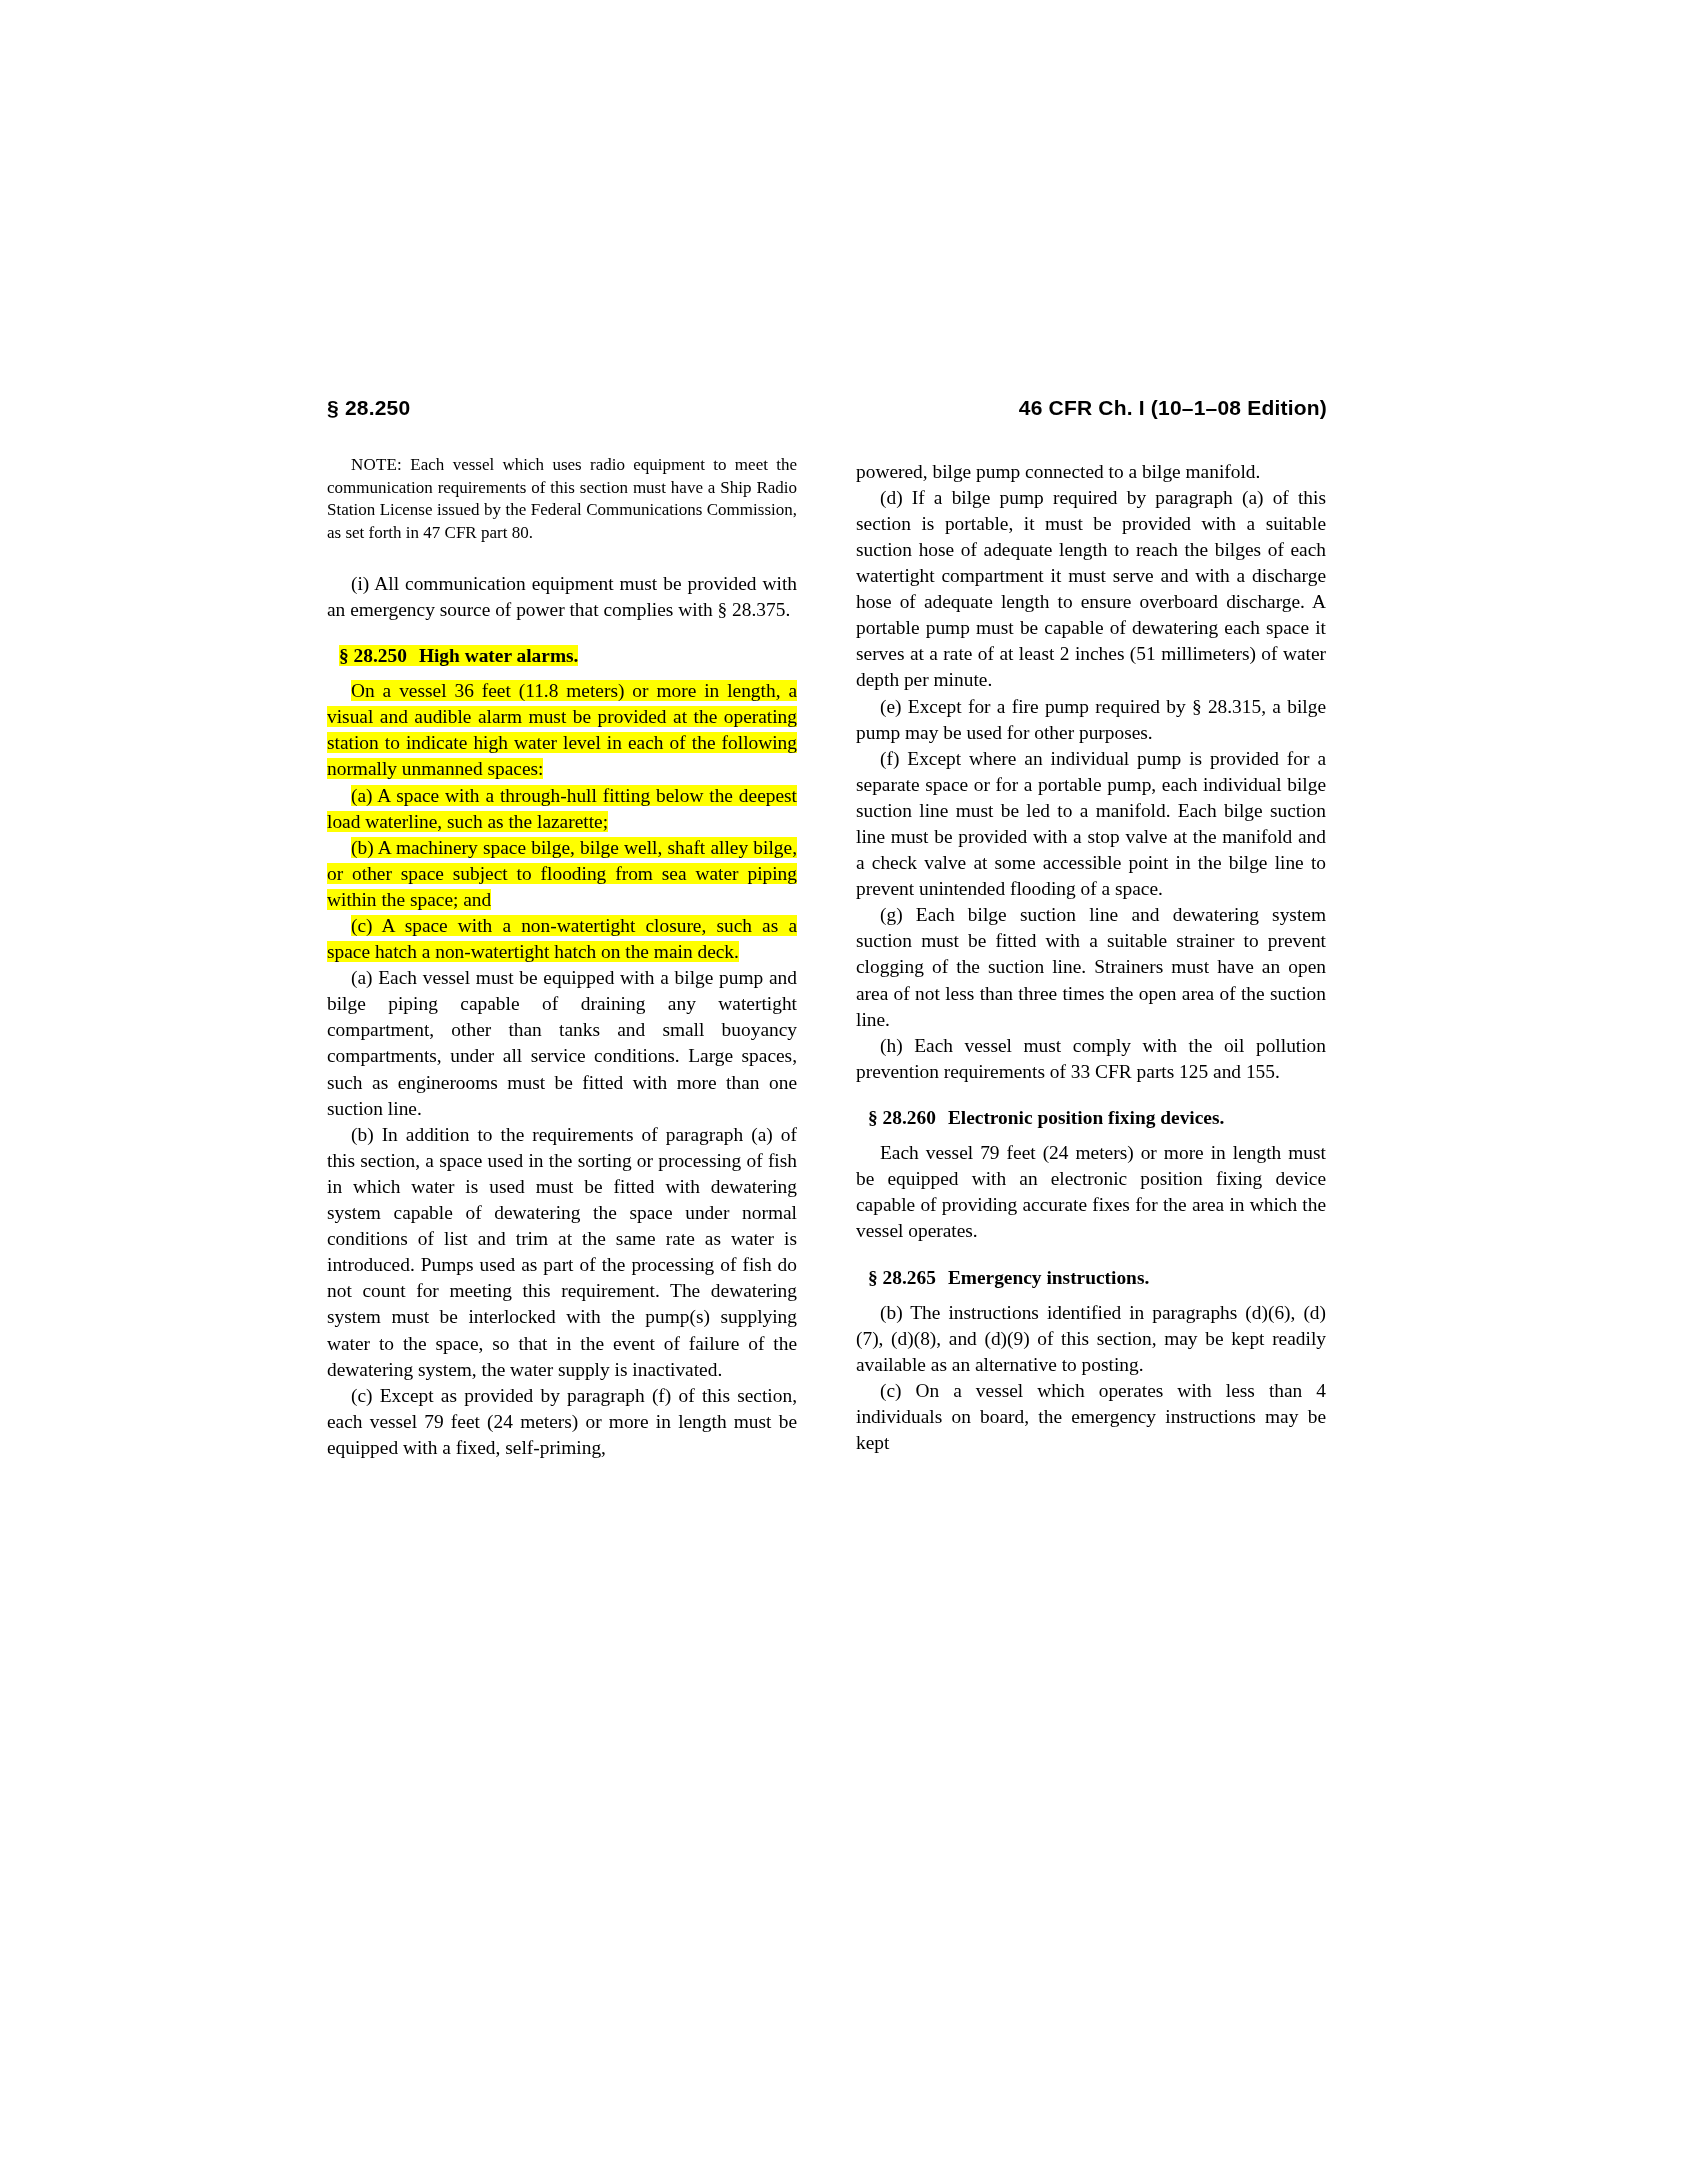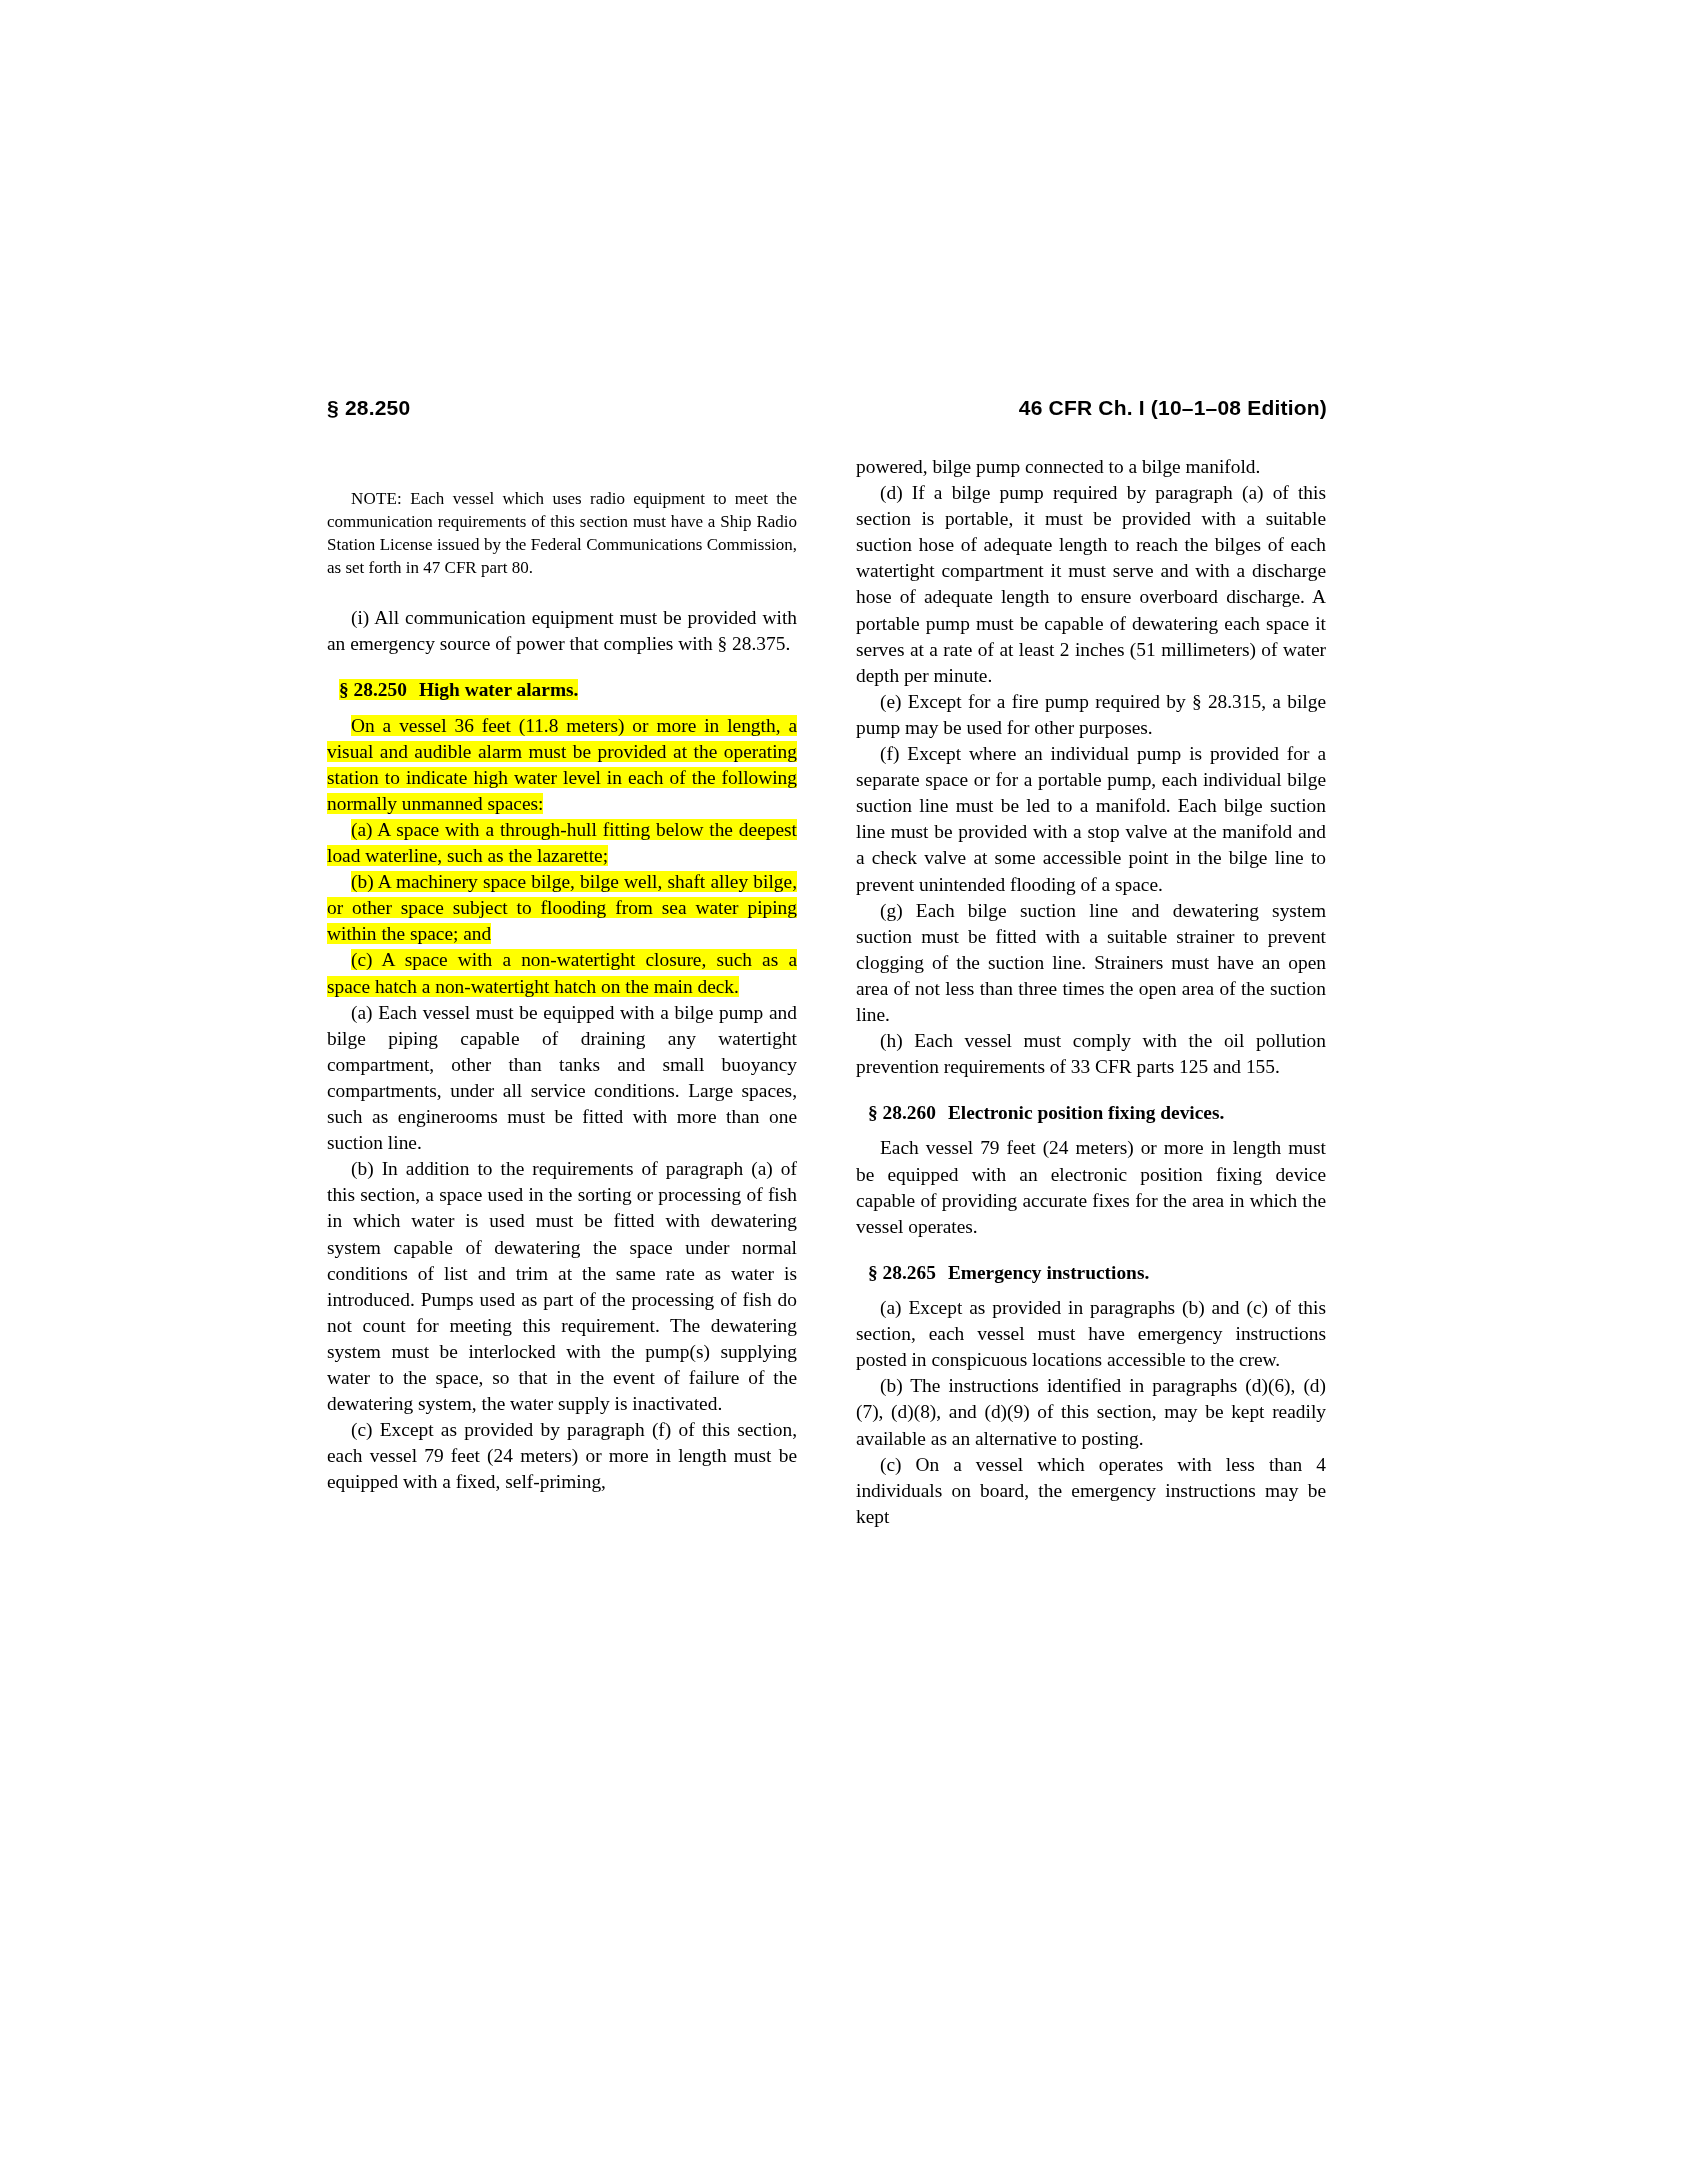--- a/index.html
+++ b/index.html
@@ -134,21 +134,20 @@
       <div class="col" id="col-right">
           <p class="noind"><span>powered, bilge pump connected to a bilge manifold.</span></p>
           <p class="ind"><span>(d) If a bilge pump required by paragraph (a) of this section is portable, it must be provided with a suitable suction hose of adequate length to reach the bilges of each watertight compartment it must serve and with a discharge hose of adequate length to ensure overboard discharge. A portable pump must be capable of dewatering each space it serves at a rate of at least 2 inches (51 millimeters) of water depth per minute.</span></p>
           <p class="ind"><span>(e) Except for a fire pump required by § 28.315, a bilge pump may be used for other purposes.</span></p>
           <p class="ind"><span>(f) Except where an individual pump is provided for a separate space or for a portable pump, each individual bilge suction line must be led to a manifold. Each bilge suction line must be provided with a stop valve at the manifold and a check valve at some accessible point in the bilge line to prevent unintended flooding of a space.</span></p>
           <p class="ind"><span>(g) Each bilge suction line and dewatering system suction must be fitted with a suitable strainer to prevent clogging of the suction line. Strainers must have an open area of not less than three times the open area of the suction line.</span></p>
           <p class="ind"><span>(h) Each vessel must comply with the oil pollution prevention requirements of 33 CFR parts 125 and 155.</span></p>
           <p class="secthead gap-before gap-after"><span><span class="num">§ 28.260</span><span>Electronic position fixing devices.</span></span></p>
           <p class="ind"><span>Each vessel 79 feet (24 meters) or more in length must be equipped with an electronic position fixing device capable of providing accurate fixes for the area in which the vessel operates.</span></p>
           <p class="secthead gap-before gap-after"><span><span class="num">§ 28.265</span><span>Emergency instructions.</span></span></p>
-          <p class="ind"><span>(a) Except as provided in paragraphs (b) and (c) of this section, each vessel must have emergency instructions posted in conspicuous locations accessible to the crew.</span></p>
           <p class="ind"><span>(b) The instructions identified in paragraphs (d)(6), (d)(7), (d)(8), and (d)(9) of this section, may be kept readily available as an alternative to posting.</span></p>
           <p class="ind"><span>(c) On a vessel which operates with less than 4 individuals on board, the emergency instructions may be kept</span></p>
         </div>
 
     </div>
 
   </div>
 
   <div class="folio">346</div>
 

